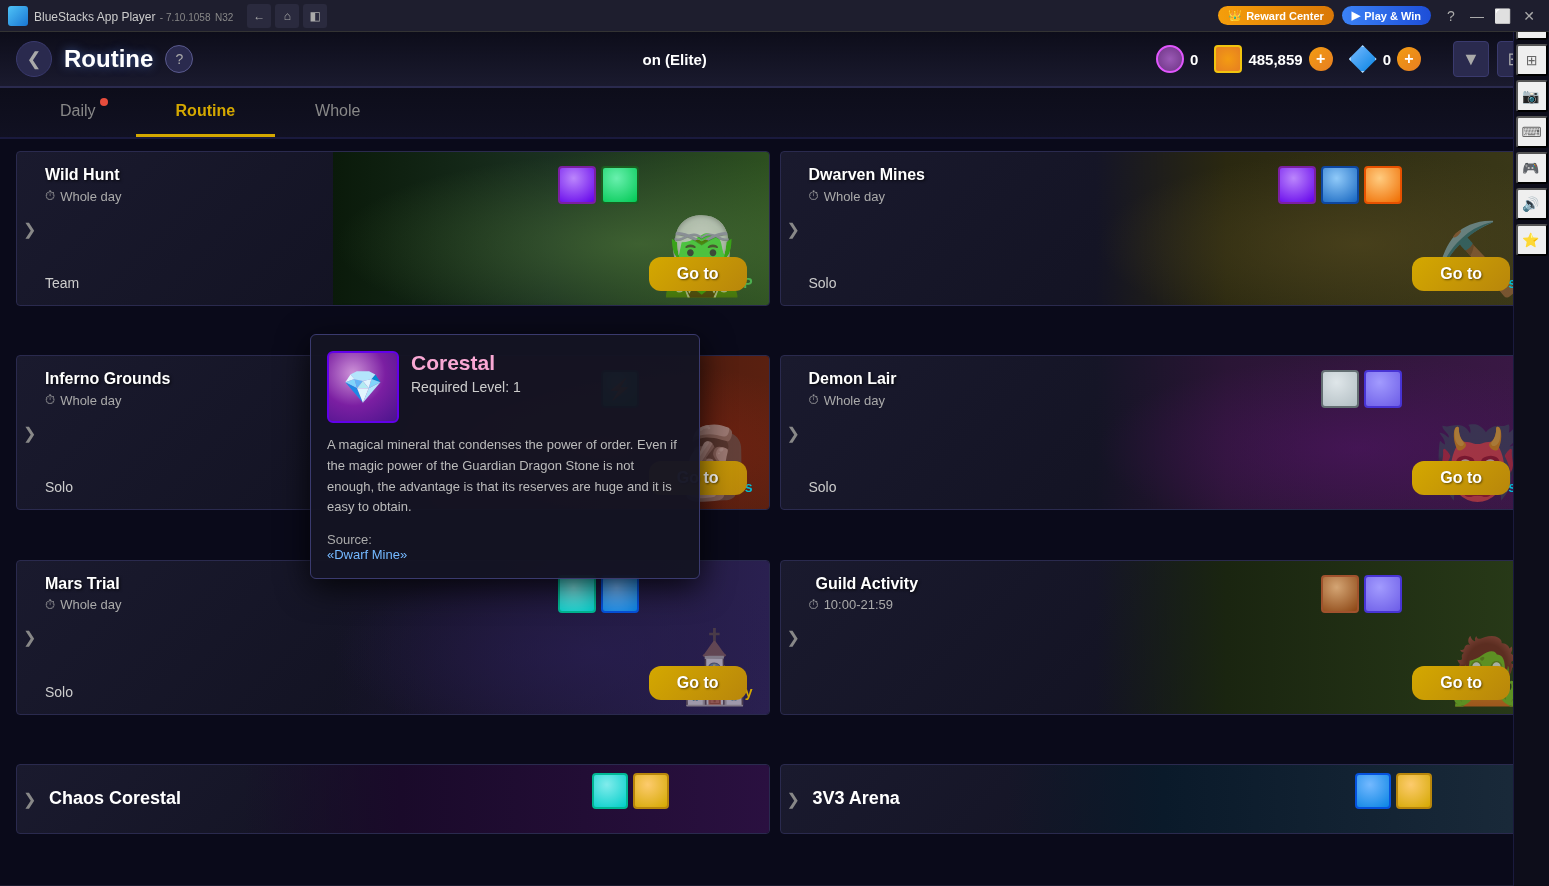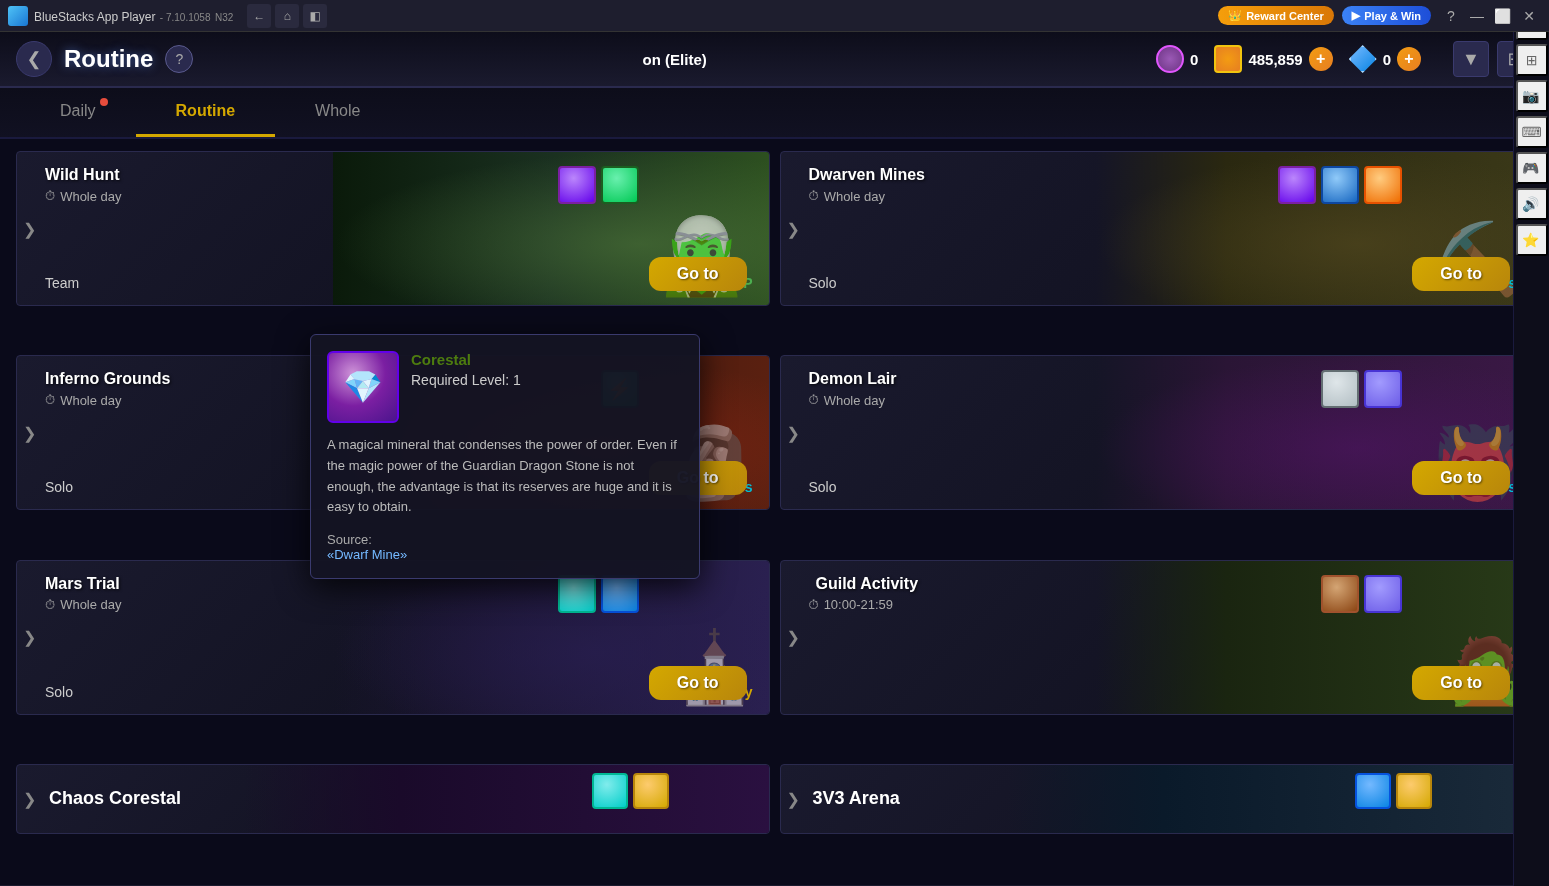--- a/index.html
+++ b/index.html
@@ -368,23 +368,23 @@
     .tooltip-icon::after {
       content: '💎';
       position: absolute;
       top: 50%;
       left: 50%;
       transform: translate(-50%, -50%);
       font-size: 32px;
     }
     .tooltip-title-section { flex: 1; }
     .tooltip-item-name {
-      font-size: 15px;
-      font-weight: bold;
-      color: #4d7c0f;
+      font-size: 21px;
+      font-weight: bold;
+      color: #f9a8d4;
       margin-bottom: 4px;
     }
     .tooltip-req-level {
       font-size: 14px;
       color: #ccc;
     }
     .tooltip-description {
       font-size: 13px;
       color: #bbb;
       line-height: 1.6;

